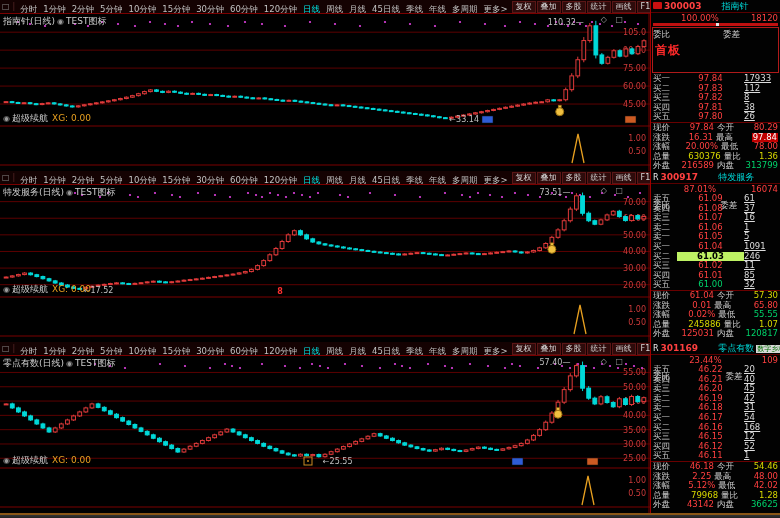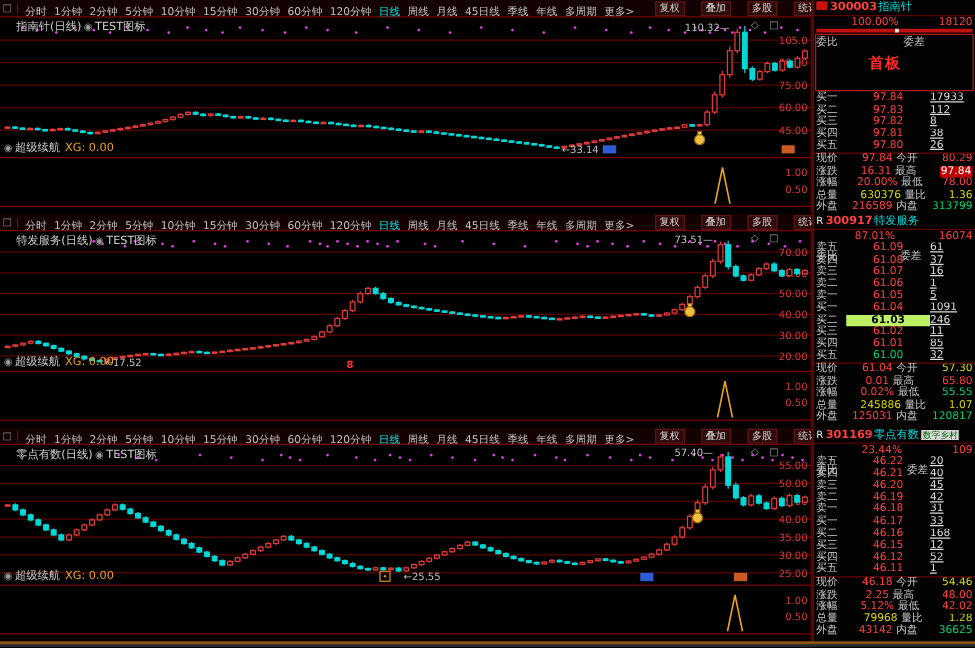--- a/index.html
+++ b/index.html
@@ -8,50 +8,50 @@
   .block{position:relative;width:780px;height:171px;background:#000;}
   
   .toolbar{position:absolute;left:0;top:0;width:650px;height:13px;background:#140202;
            border-bottom:1px solid #7a0000;display:flex;align-items:center;white-space:nowrap;overflow:hidden;}
   .win-ico{color:#8a8a8a;font-size:8px;margin:0 3px 0 2px;}
   .tb-sep{color:#5a2a2a;font-size:8px;margin-right:2px;}
   .tb-item{color:#c2c2c2;font-size:8.5px;padding:0 3px;cursor:default;}
   .tb-item.active{color:#00e5e5;text-decoration:underline;}
   .tb-right{margin-left:auto;display:flex;height:12px;align-items:center;}
   .tb-btn{color:#d8d8d8;font-size:8px;background:#2e0b0b;border:1px solid #5a1616;
-          padding:0 3px;margin-left:13px;line-height:10px;}
+          padding:0 3px;margin-left:1px;line-height:10px;}
   
   .chart-wrap{position:absolute;left:0;top:14px;width:650px;height:157px;}
   svg.candles{display:block;}
-  .chart-label{position:absolute;left:3px;top:1px;font-size:9px;color:#cfcfcf;white-space:nowrap;margin-left:10px;}
+  .chart-label{position:absolute;left:3px;top:1px;font-size:9px;color:#cfcfcf;white-space:nowrap;}
   .chart-label .ind-ico{color:#9a9a9a;font-size:8px;margin:0 2px;}
   .chart-icons{position:absolute;right:24px;top:1px;color:#9a9a9a;font-size:8px;letter-spacing:3px;}
   .sub-label{position:absolute;left:3px;top:98px;font-size:9px;white-space:nowrap;color:#cfcfcf;}
   .sub-label .ind-ico{color:#9a9a9a;font-size:8px;margin-right:2px;}
   .sub-label .xg{color:#e8a020;margin-left:4px;}
   
   .quote{position:absolute;right:0;top:0;width:129px;height:171px;background:#020202;
          border-left:1px solid #a00000;font-size:8.5px;color:#cfcfcf;overflow:hidden;}
   .q-header{height:12px;line-height:12px;padding-left:2px;border-bottom:1px solid #5a0000;
             display:flex;align-items:center;white-space:nowrap;overflow:hidden;}
   .q-marker{color:#e8e8e8;font-size:8px;margin-right:2px;}
   .q-logo{display:inline-block;width:9px;height:7px;background:#cc1010;border-radius:1px;margin-right:2px;}
-  .q-code{color:#ff4040;font-weight:bold;margin-right:1px;font-size:9px;}
+  .q-code{color:#ff4040;font-weight:bold;margin-right:20px;font-size:9px;}
   .q-name{color:#00d8d8;font-size:9px;}
   .q-tag{background:#d8d8d8;color:#006a00;font-size:7px;line-height:8px;padding:0 1px;margin-left:2px;}
   .q-weibi{height:10px;line-height:10px;display:flex;padding:0 2px;}
   .q-weibi .lab{color:#cfcfcf;margin-top:16px;}
   .q-weibi .val{margin-left:auto;}
   .q-weibi .val2{margin-left:auto;}
   .weibi-bar{height:3px;margin:0 2px;background:#c01010;position:relative;}
   .weibi-bar i{position:absolute;left:50%;top:0;width:3px;height:3px;background:#e8e8e8;}
   .q-box{display:flex;height:44px;border:1px solid #b01a1a;margin:1px 1px;}
   .q-box-title{width:30px;display:flex;align-items:center;justify-content:center;
                color:#ff2a2a;font-size:12px;font-weight:bold;letter-spacing:1px;
-               writing-mode:horizontal-tb;margin-left:40px;}
+               writing-mode:horizontal-tb;}
   .q-box-rows{flex:1;display:flex;flex-direction:column;justify-content:center;}
   .q-box-row{display:flex;font-size:7.5px;line-height:10px;padding-right:2px;}
   .q-box-row .bl{color:#c8c8c8;}
   .q-box-row .bv{margin-left:auto;}
   .lvl{height:9.6px;line-height:9.6px;display:flex;padding:0 2px;white-space:nowrap;}
   .lvl .l{width:24px;color:#cfcfcf;}
   .lvl .p{flex:1;text-align:center;}
   .lvl .v{width:34px;text-align:left;color:#dcdcdc;overflow:hidden;text-decoration:underline;}
   .q-div{border-top:1px solid #6a0000;margin:0;}
   .stat{height:9.6px;line-height:9.6px;display:flex;padding:0 2px;white-space:nowrap;}
@@ -1202,21 +1202,21 @@
             <span class="v">42</span>
           </div>
           <div class="lvl">
             <span class="l">卖一</span>
             <span class="p c-red">46.18</span>
             <span class="v">31</span>
           </div>
           <div class="lvl">
             <span class="l">买一</span>
             <span class="p c-red">46.17</span>
-            <span class="v">33</span>
+            <span class="v">54</span>
           </div>
           <div class="lvl">
             <span class="l">买二</span>
             <span class="p c-red">46.16</span>
             <span class="v">168</span>
           </div>
           <div class="lvl">
             <span class="l">买三</span>
             <span class="p c-red">46.15</span>
             <span class="v">12</span>

